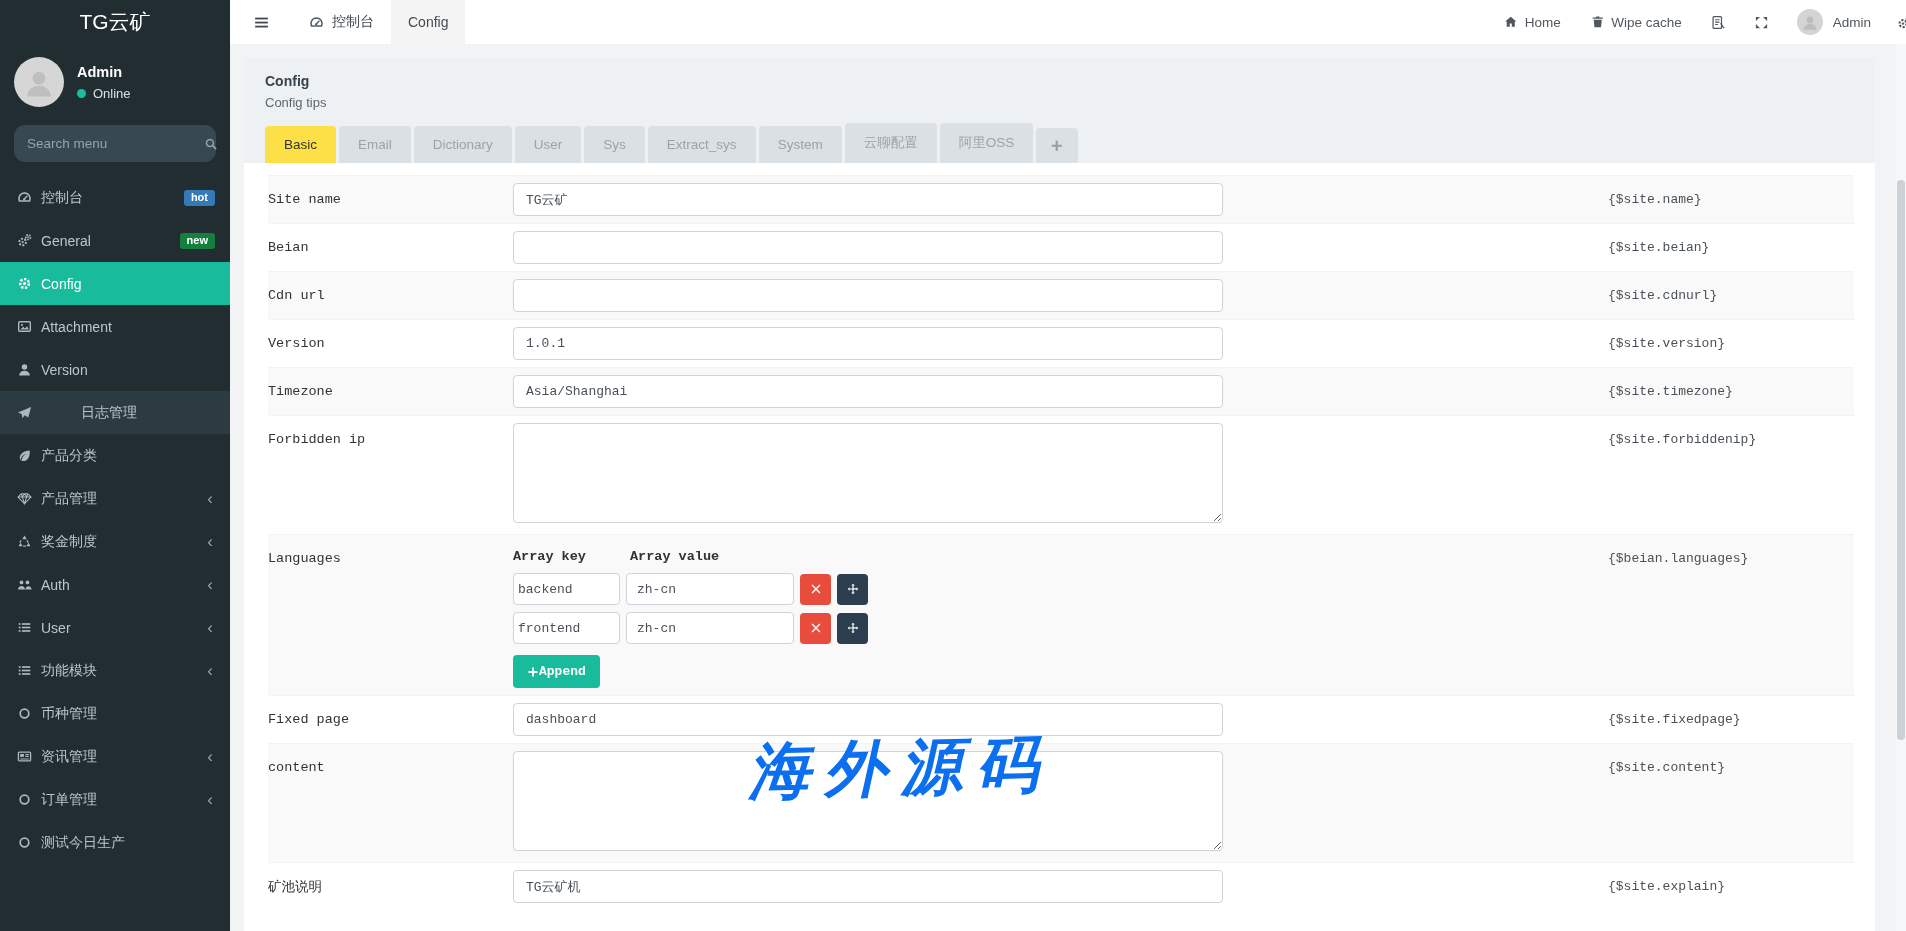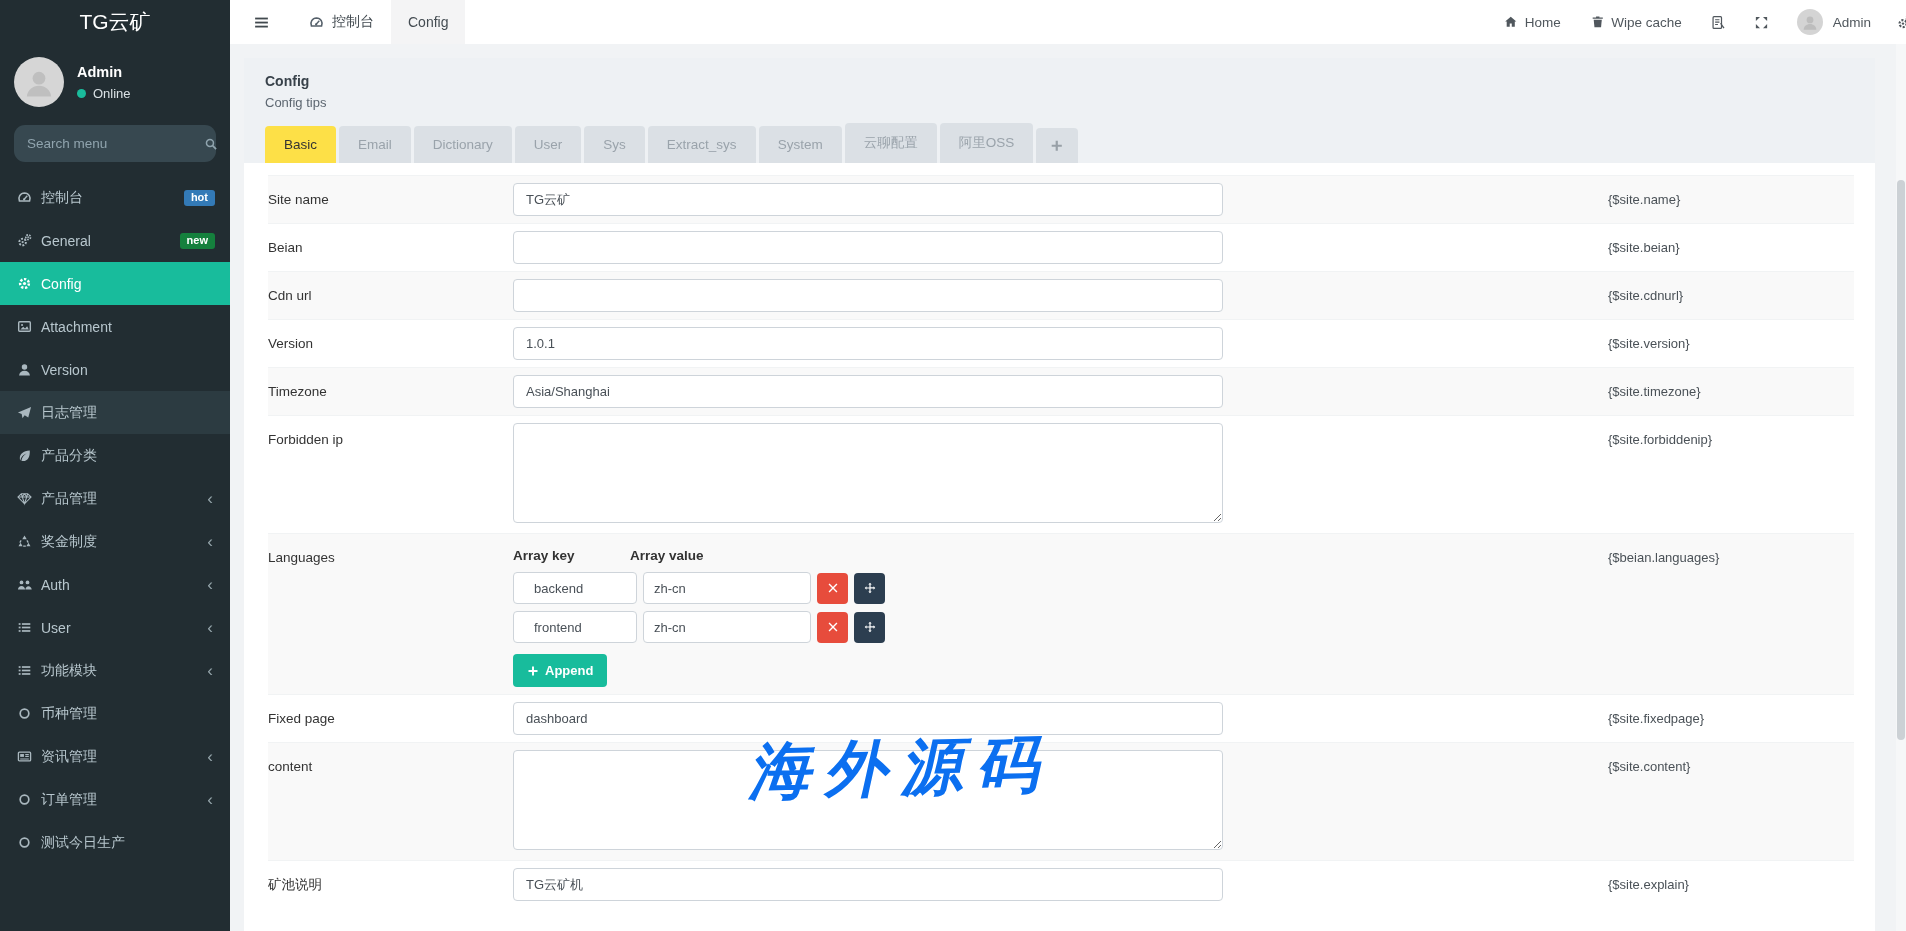--- a/index.html
+++ b/index.html
@@ -17,21 +17,21 @@
   .dot { width:9px; height:9px; border-radius:50%; background:#1abc9c; display:inline-block; }
   .search-box { margin:6px 14px 14px 14px; background:#374850; border-radius:11px; height:37px; display:flex; align-items:center; padding:0 13px; color:#90a4ae; }
   .search-box input { flex:1; background:transparent; border:none; outline:none; color:#cfd8dc; font-size:13.5px; }
   .search-box input::placeholder { color:#90a4ae; }
   .search-box .s-icon { font-size:14px; color:#90a4ae; }
   .menu { }
   .menu-item { height:43px; display:flex; align-items:center; padding-left:17px; font-size:14px; color:#b8c7ce; cursor:pointer; }
   .menu-item .mi-icon { width:24px; font-size:15px; display:flex; justify-content:flex-start; color:#aab8bf; }
   .menu-item.active { background:#18bc9c; color:#fff; }
   .menu-item.active .mi-icon { color:#fff; }
-  .menu-item.hovered { background:#2c3b41; }
+  .menu-item.hovered { background:#2c3b41;gap:40px; }
   .badge { margin-left:auto; margin-right:15px; font-size:11px; font-weight:bold; color:#fff; padding:2.5px 7px; border-radius:3px; line-height:1; }
   .badge-hot { background:#337ab7; }
   .badge-new { background:#15803d; }
   .chevron { margin-left:auto; margin-right:17px; font-size:17px; color:#95a5ab; line-height:1; }
 
   
   .main { flex:1; display:flex; flex-direction:column; min-width:0; }
   .navbar { height:44px; background:#fff; display:flex; align-items:center; flex-shrink:0; }
   .hamburger { font-size:17px; color:#41494e; padding:0 22px 0 23px; cursor:pointer; }
   .nav-tab { height:44px; display:flex; align-items:center; gap:8px; padding:0 17px; font-size:14px; color:#444c52; cursor:pointer; }
@@ -51,38 +51,38 @@
   .panel-title { font-size:14px; font-weight:bold; color:#38424a; }
   .panel-sub { font-size:13px; color:#5c6670; margin-top:6px; }
   .tabs-row { display:flex; gap:3px; margin-top:13px; align-items:flex-end; }
   .tab { background:#dbe0e5; color:#9aa3ab; font-size:13.5px; padding:11px 19px; border-radius:4px 4px 0 0; cursor:pointer; white-space:nowrap; }
   .tab.active { background:#fde047; color:#333; }
   .tab-plus { padding:11px 14px; color:#98a0a7; font-weight:bold; }
 
   .table-wrap { padding:12px 21px 0 24px; flex:1; }
   .trow, .thead { display:grid; grid-template-columns:245px 1095px 1fr; align-items:center; }
   .thead { padding:12px 0 13px 0; font-weight:bold; font-size:13.5px; color:#333; }
-  .trow { min-height:48px; border-top:1px solid #f1f3f4; font-size:13.5px; color:#333; padding:7px 0; }
+  .trow { min-height:48px; border-top:1px solid #f1f3f4; font-size:13.5px; color:#333; padding:7px 0;font-family:Liberation Mono, monospace; }
   .trow:nth-of-type(odd) { background:#f9f9f9; }
   .row-tall { align-items:start; }
   .row-tall .tlabel, .row-tall .tname { padding-top:9px; }
   .tlabel { padding-left:0; }
   .tname { font-size:13px; color:#4a5157; }
   .cfg-input { width:710px; height:33px; border:1px solid #ced4da; border-radius:4px; padding:0 12px; font-size:13px; color:#495057; background:#fff; outline:none; font-family:inherit; }
   .cfg-textarea { width:710px; height:100px; border:1px solid #ced4da; border-radius:4px; padding:7px 12px; font-size:13px; color:#495057; background:#fff; outline:none; resize:both; font-family:inherit; }
 
   .arr-head { display:flex; gap:5px; font-weight:bold; font-size:13.5px; color:#333; margin:7px 0 9px 0; }
   .arr-head .k { width:112px; }
   .arr-row { display:flex; gap:6px; margin-bottom:7px; align-items:center; }
-  .arr-key { width:124px; height:32px; border:1px solid #ced4da; border-radius:4px; padding:0 20px; font-size:13px; color:#495057; outline:none; font-family:inherit; }
+  .arr-key { width:107px; height:32px; border:1px solid #ced4da; border-radius:4px; padding:0 4px; font-size:13px; color:#495057; outline:none; font-family:inherit; }
   .arr-val { width:168px; height:32px; border:1px solid #ced4da; border-radius:4px; padding:0 10px; font-size:13px; color:#495057; outline:none; font-family:inherit; }
   .btn-sq { width:31px; height:31px; border:none; border-radius:4px; color:#fff; display:flex; align-items:center; justify-content:center; font-size:12px; cursor:pointer; }
   .btn-del { background:#e74c3c; }
   .btn-move { background:#2c3e50; }
-  .btn-append { margin-top:4px; background:#18bc9c; border:none; border-radius:4px; color:#fff; font-size:13px; font-weight:bold; padding:9px 14px; display:inline-flex; align-items:center; gap:6px; cursor:pointer; font-family:inherit; }
+  .btn-append { margin-top:4px; background:#18bc9c; border:none; border-radius:4px; color:#fff; font-size:13px; font-weight:bold; padding:9px 14px; display:inline-flex; align-items:center; gap:0; cursor:pointer; font-family:inherit; }
   .btn-append .mi-icon { font-size:12px; }
 
   .watermark { position:absolute; left:748px; top:726px; font-size:62px; font-weight:bold; font-style:italic; color:#0b6ff0; letter-spacing:14px; transform:rotate(-1.5deg); white-space:nowrap; pointer-events:none; z-index:6; }
 
   .scrollbar { position:absolute; right:0; top:44px; width:10px; height:887px; background:#f6f7f8; z-index:8; }
   .scroll-thumb { position:absolute; left:1px; top:136px; width:8px; height:560px; background:#ccd1d5; border-radius:4px; }
 </style>
 </head>
 <body>
 

